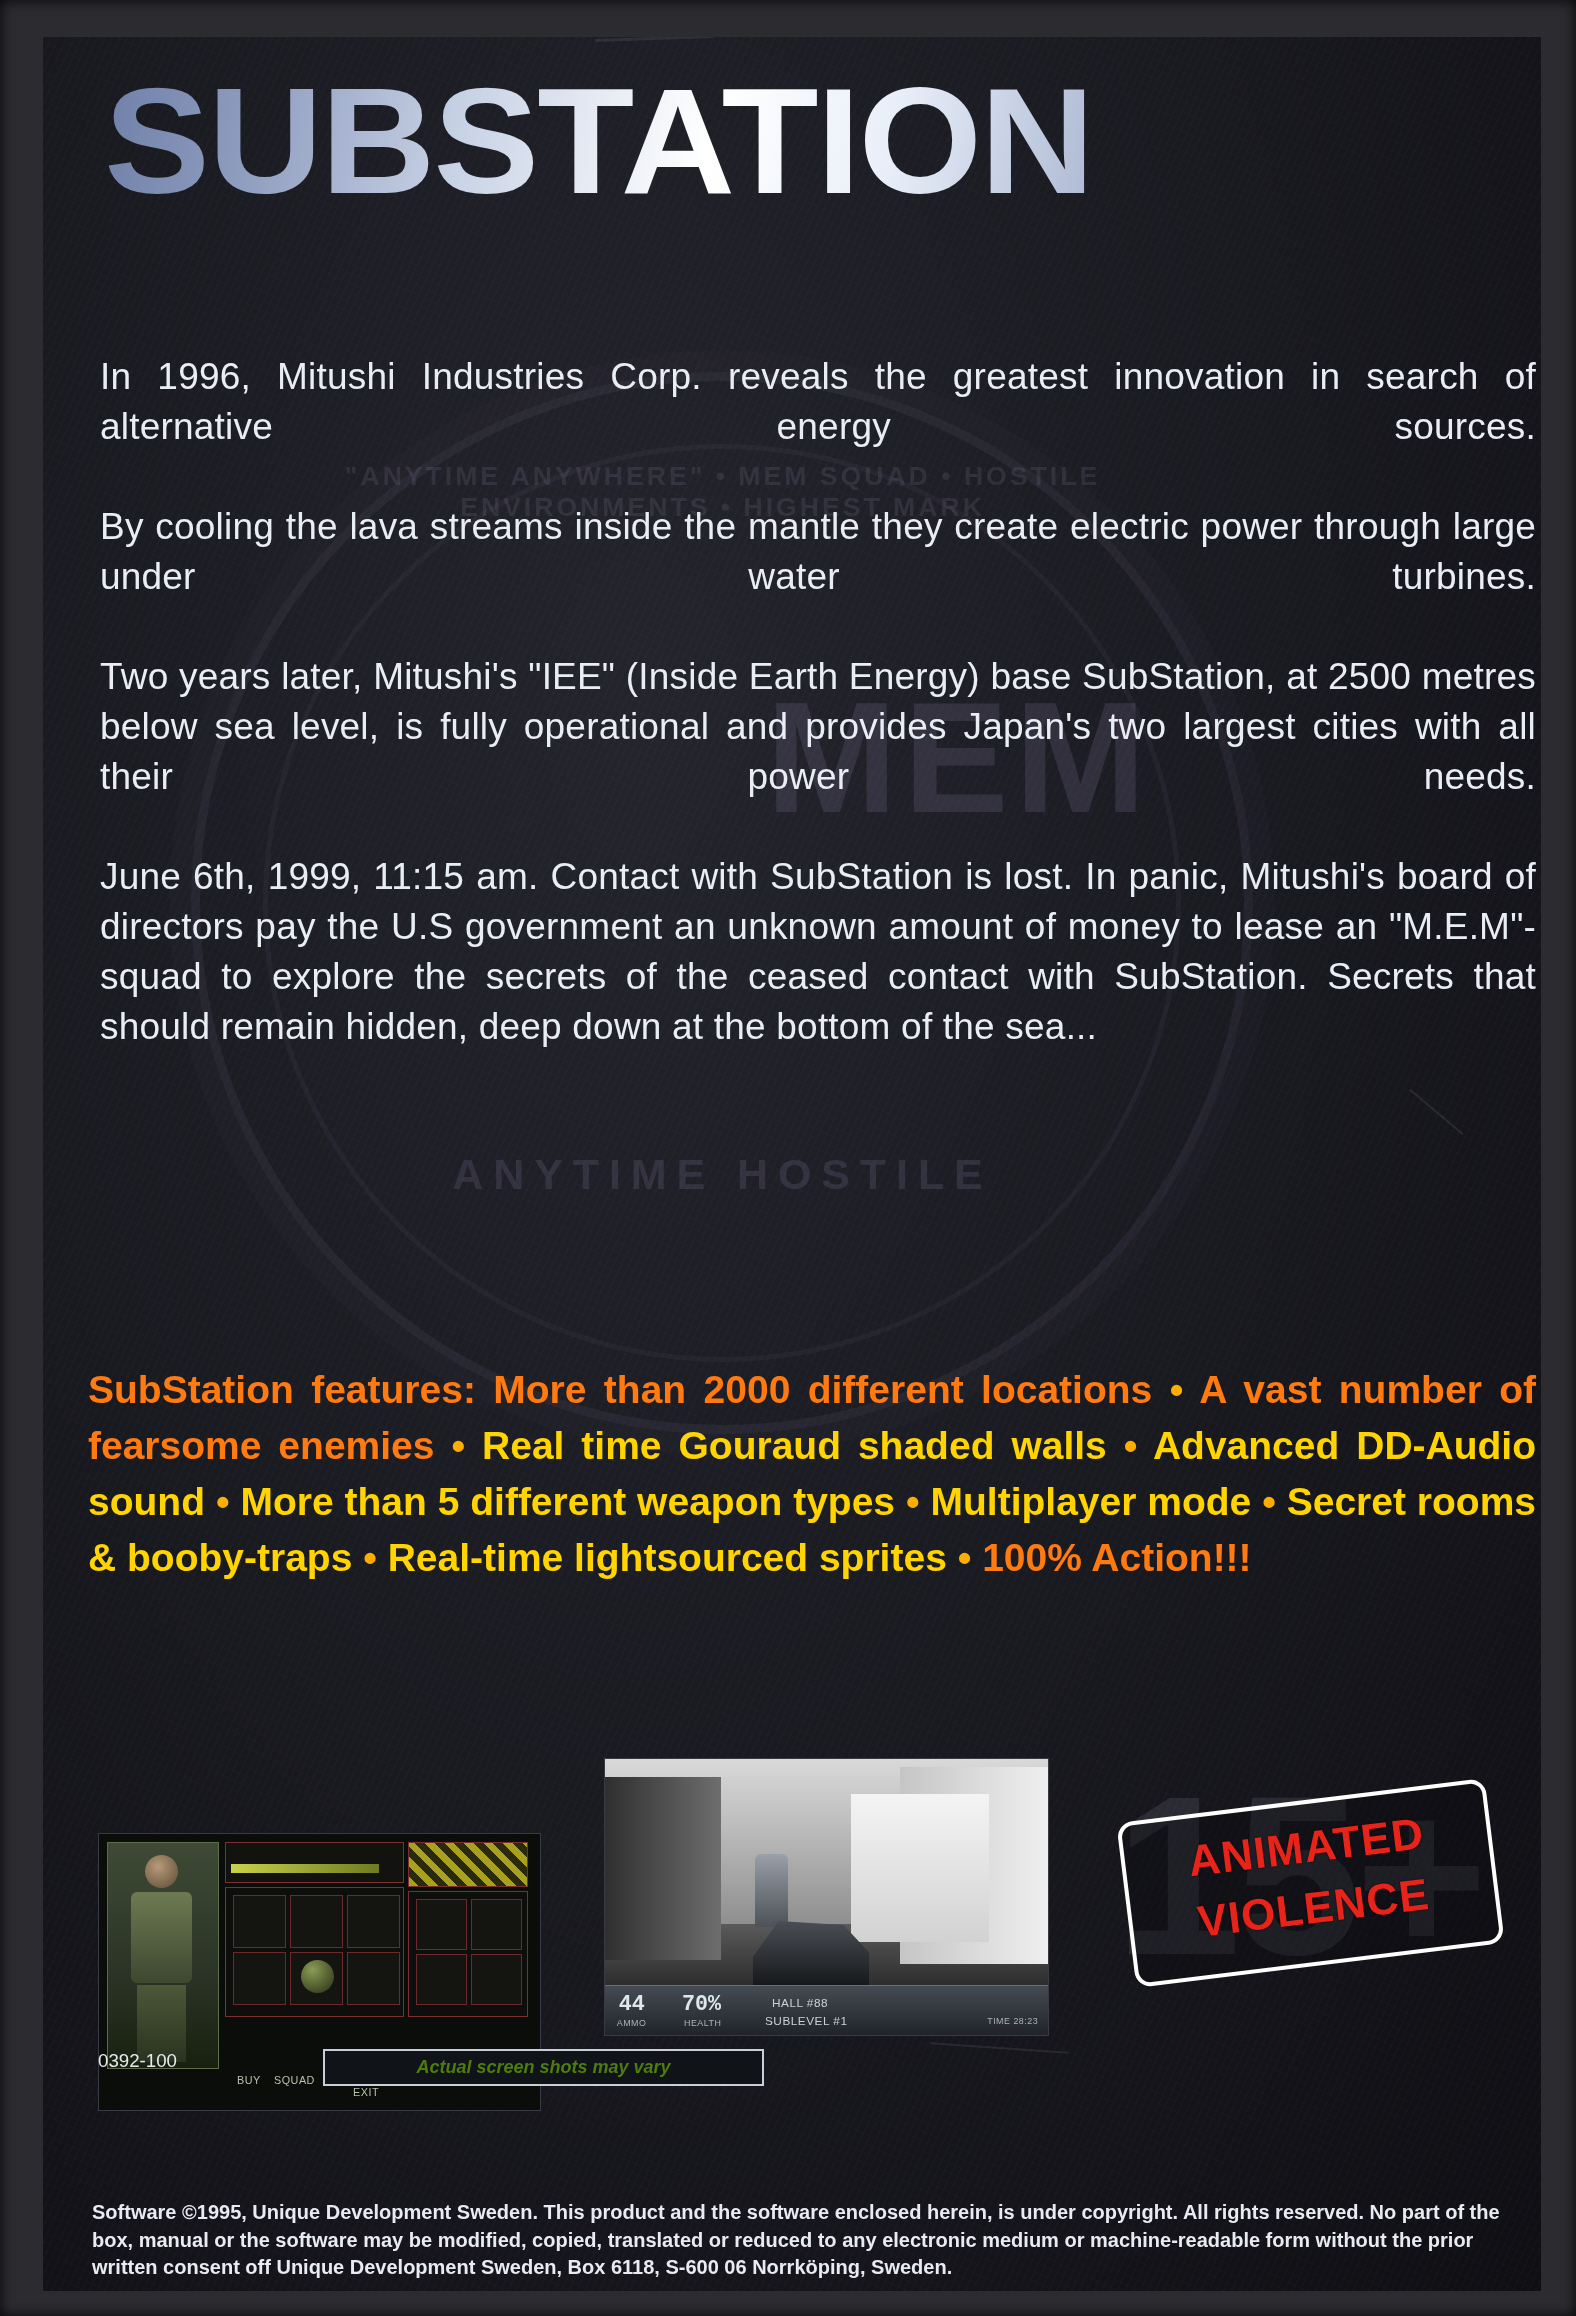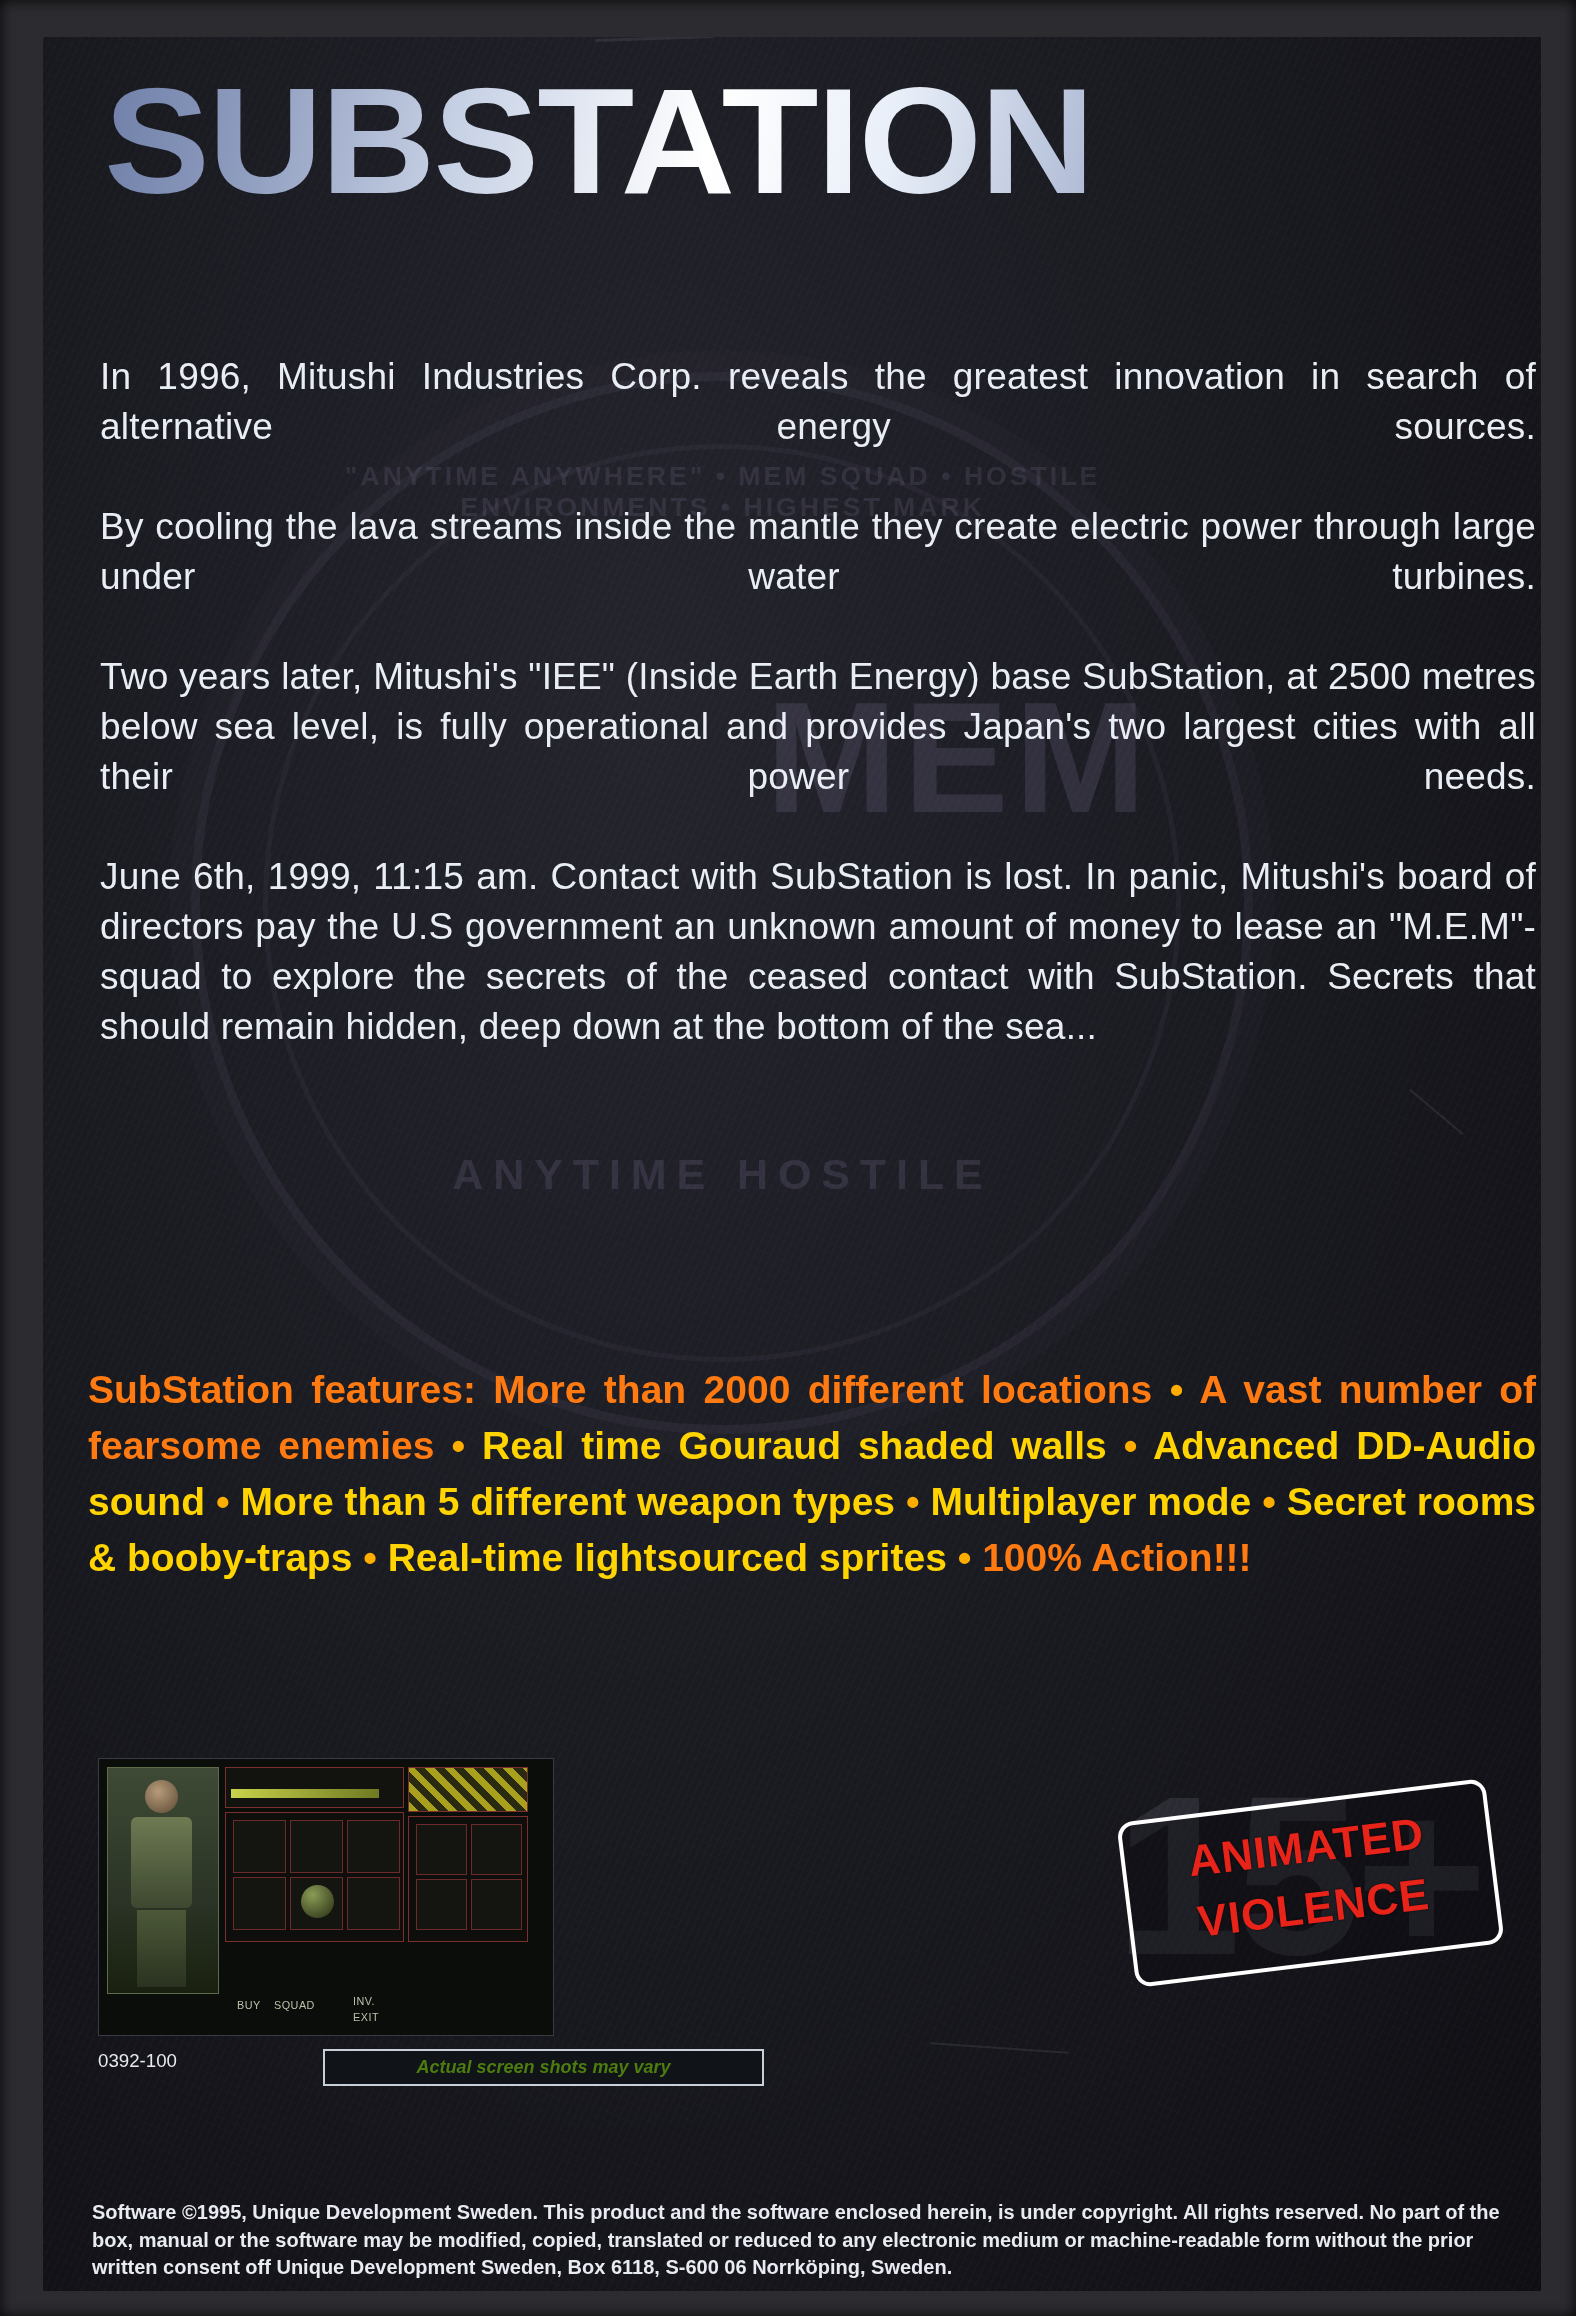--- a/index.html
+++ b/index.html
@@ -185,21 +185,21 @@
   #features .or { color: #ff7a10; }
   #features .ye { color: #ffd400; }
   #features .bul { color: #ffae00; }
 
   
   .shot {
     position: absolute;
     background: #000;
     border: 1px solid #3a3a44;
   }
-  #shot1 { left: 55px; top: 1721px; width: 441px; height: 276px; padding-left: 13px; }
+  #shot1 { left: 55px; top: 1796px; width: 441px; height: 276px; }
   #shot2 { left: 561px; top: 1721px; width: 443px; height: 276px; }
 
   
   .s1-bg {
     position: absolute; inset: 0;
     background: #0a0d0a;
   }
   .s1-char {
     position: absolute; left: 7.9px; top: 7.9px; width: 110px; height: 225px;
     background: linear-gradient(180deg,#3e4a35 0%, #2a3325 60%, #19200f 100%);
@@ -426,20 +426,38 @@
       <div class="s1-cell" style="left:317px;top:65px;width:49px;height:49px;"></div>
       <div class="s1-cell" style="left:372px;top:65px;width:49px;height:49px;"></div>
       <div class="s1-cell" style="left:317px;top:120px;width:49px;height:49px;"></div>
       <div class="s1-cell" style="left:372px;top:120px;width:49px;height:49px;"></div>
       <div class="s1-txt" style="left:138px;top:240px;">BUY</div>
       <div class="s1-txt" style="left:175px;top:240px;">SQUAD</div>
       <div class="s1-txt" style="left:254px;top:236px;">INV.</div>
       <div class="s1-txt" style="left:254px;top:252px;">EXIT</div>
     </div>
 
+    <div class="shot" id="shot2">
+      <div class="s2-sky"></div>
+      <div class="s2-floor"></div>
+      <div class="s2-wallL"></div>
+      <div class="s2-wallR"></div>
+      <div class="s2-door"></div>
+      <div class="s2-enemy"></div>
+      <div class="s2-gun"></div>
+      <div class="s2-hud">
+        <div class="hud-big" style="left:13.8px;top:5.9px;">44</div>
+        <div class="hud-small" style="left:11.8px;top:31.5px;">AMMO</div>
+        <div class="hud-big" style="left:77px;top:5.9px;">70%</div>
+        <div class="hud-small" style="left:79px;top:31.5px;">HEALTH</div>
+        <div class="hud-small" style="left:167px;top:9.9px;font-size:11.8px;color:#c9d1da;">HALL #88</div>
+        <div class="hud-small" style="left:160px;top:27.6px;font-size:11.8px;color:#c9d1da;">SUBLEVEL #1</div>
+        <div class="hud-small" style="right:9.9px;top:29.6px;">TIME 28:23</div>
+      </div>
+    </div>
 
     <div id="partnum">0392-100</div>
     <div id="caption">Actual screen shots may vary</div>
 
     <div id="violence">
       <div class="l1">ANIMATED</div>
       <div class="l2">VIOLENCE</div>
     </div>
 
     <div id="legal">Software ©1995,  Unique Development Sweden. This product and the software  enclosed herein, is under copyright. All rights reserved. No part of the box, manual or the software may be modified, copied, translated or reduced  to any electronic medium or machine-readable form without the prior written consent off Unique Development Sweden, Box 6118, S-600 06 Norrköping, Sweden.</div>

